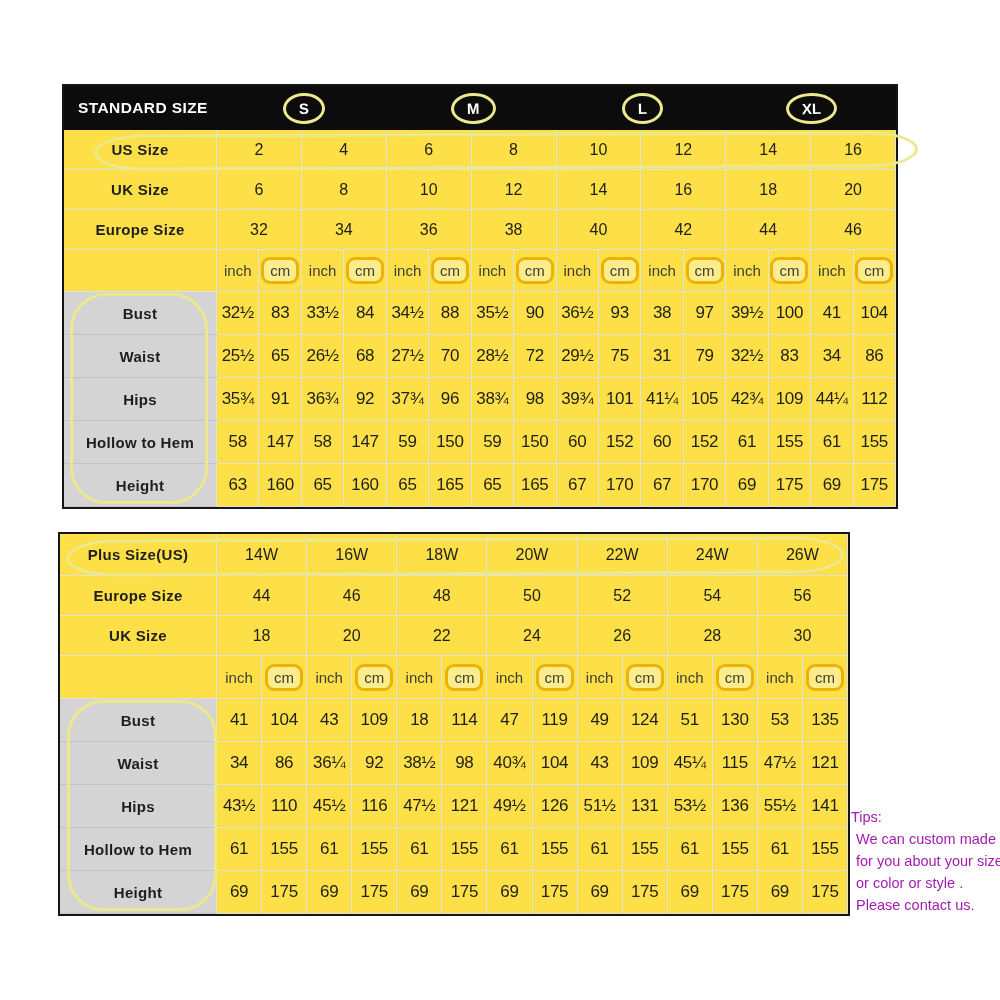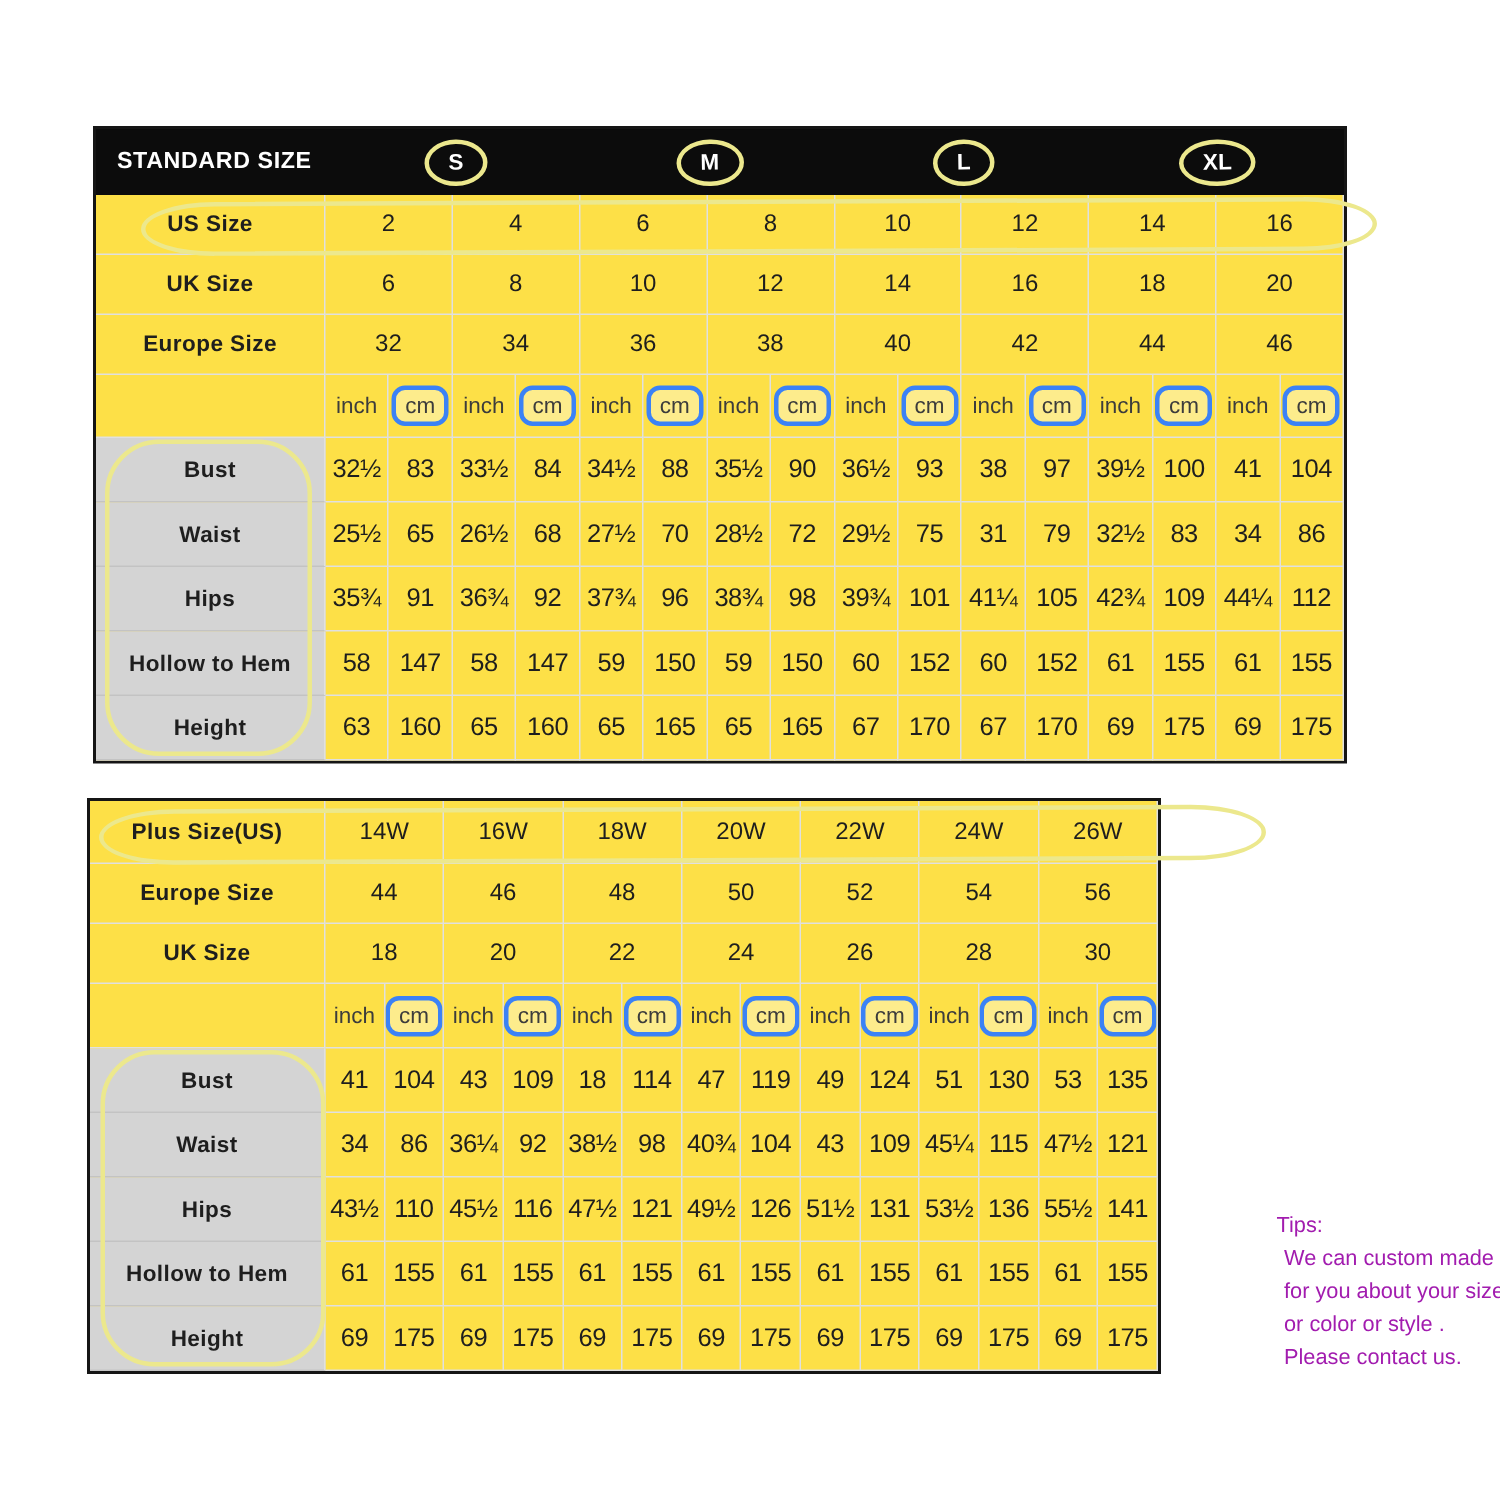--- a/index.html
+++ b/index.html
@@ -3,21 +3,21 @@
 <meta charset="utf-8">
 <style>
   * { margin:0; padding:0; box-sizing:border-box; }
   html,body { width:1000px; height:1000px; background:#ffffff;
     font-family:"Liberation Sans","DejaVu Sans",sans-serif; color:#1e1e1e; }
   .page { position:relative; width:1000px; height:1000px; background:#fff; overflow:hidden; }
 
   
   .tbl { position:absolute; border:2px solid #151515; background:#fff; }
   .std-tbl  { left:62px; top:84px;  width:836px; }
-  .plus-tbl { left:58px; top:532px; width:716px; }
+  .plus-tbl { left:58px; top:532px; width:792px; }
 
   .std-header { height:44px; background:#0c0c0c; display:flex; align-items:center; }
   .std-title { width:155px; padding-left:14px; color:#fff; font-weight:bold;
     font-size:15.5px; letter-spacing:.4px; white-space:nowrap; }
   .badge-slots { flex:1; display:flex; align-items:center; }
   .badge-slot { flex:1; display:flex; justify-content:center; }
   .size-badge { min-width:22px; text-align:center; padding:4px 13px;
     border:3px solid #ece88d; border-radius:50%; color:#fff; font-weight:bold;
     font-size:15px; transform:rotate(-1deg); }
 
@@ -25,21 +25,21 @@
   #std-grid  { grid-template-columns:153px repeat(16,1fr); grid-template-rows:repeat(3,40px) 42px repeat(5,43px); }
   #plus-grid { grid-template-columns:157px repeat(14,1fr); grid-template-rows:42px 40px 40px 43px repeat(5,43px); }
 
   .cell,.row-label { display:flex; align-items:center; justify-content:center;
     border-right:1px solid #e0e0e0; border-bottom:1px solid #e0e0e0; overflow:hidden; }
   .row-label { font-weight:bold; font-size:15px; letter-spacing:.3px; }
   .meas-label { background:#d4d4d4; border-bottom:1px solid #c3c3c3; }
   .size-cell { grid-column:span 2; font-size:16px; }
   .unit-cell { font-size:15px; color:#3c3c3c; }
   .value-cell { font-size:17px; letter-spacing:-.3px; }
-  .cm-badge { display:inline-block; padding:2px 6px; border:3px solid #3b82f6;
+  .cm-badge { display:inline-block; padding:2px 6px; border:3px solid #eab308;
     border-radius:9px; background:rgba(253,251,225,.45); }
 
   
   .annot { position:absolute; border:3px solid #ece88d; pointer-events:none; background:transparent; }
   .oval-row { border-radius:60px / 22px; transform:rotate(-.25deg); }
   .std-row-oval  { left:30px; top:47px; width:824px; height:36px; }
   .plus-row-oval { left:6px;  top:4px;  width:778px; height:37px; }
   .labels-rect { border-radius:36px; }
   .std-labels-rect  { left:6px; top:207px; width:138px; height:211px; }
   .plus-labels-rect { left:7px; top:166px; width:150px; height:211px; }

